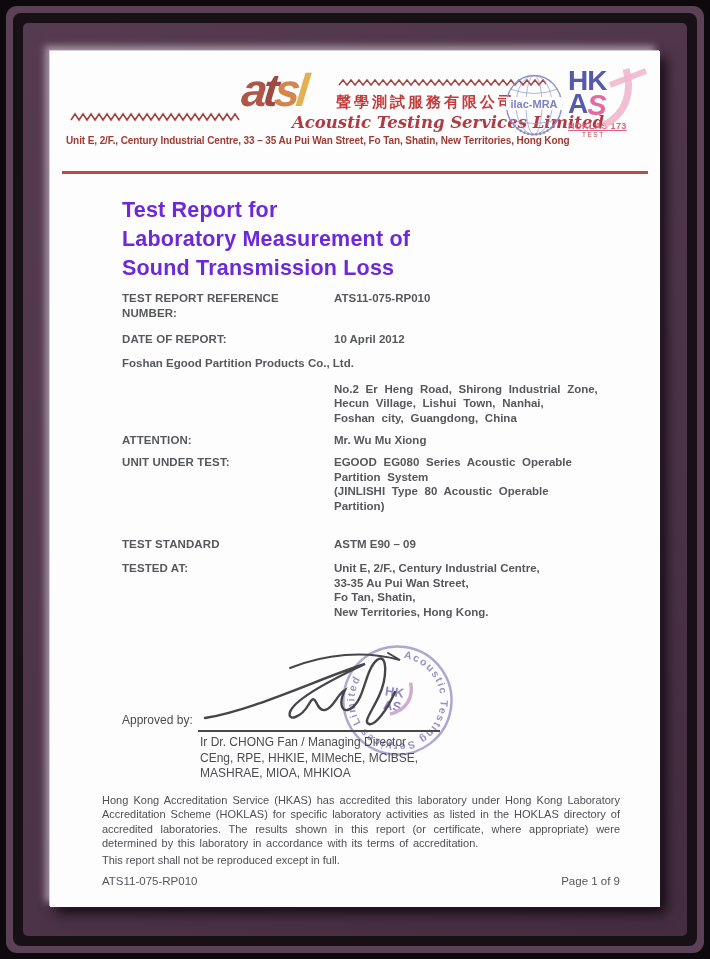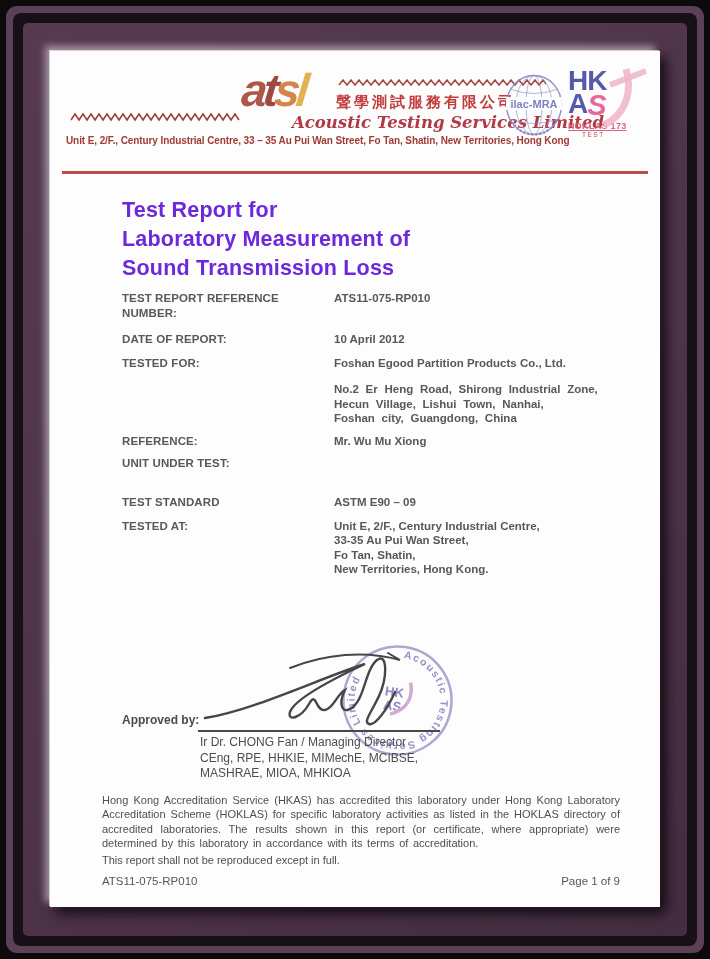--- a/index.html
+++ b/index.html
@@ -37,21 +37,21 @@
   .title{left:72px;top:145px;font-size:21.5px;font-weight:bold;color:#6d28d9;line-height:29px;letter-spacing:.2px;}
 
   
   .fields{left:72px;top:240px;width:494px;}
   .frow{display:flex;}
   .flabel{width:212px;flex:0 0 212px;font-size:11.5px;font-weight:bold;line-height:15px;color:#57585b;letter-spacing:.1px;}
   .fvalue{flex:1;font-size:11.5px;font-weight:bold;line-height:14.5px;color:#57585b;white-space:pre-line;}
   .wjust{word-spacing:3.5px;}
 
   
-  .approved{left:72px;top:662px;font-size:12px;font-weight:bold;color:#4c4c50;}
+  .approved{left:72px;top:662px;font-size:12px;font-weight:normal;color:#4c4c50;}
   .sigline{left:148px;top:679px;width:242px;height:2px;background:#48484c;}
   .signame{left:150px;top:684px;font-size:12px;font-weight:normal;line-height:15.5px;color:#4c4d50;}
   .stamp{left:290px;top:592px;opacity:.88;transform:rotate(8deg);}
 
   
   .accred{left:52px;top:742px;width:518px;font-size:11px;line-height:14.3px;color:#4e4f53;text-align:justify;word-spacing:1.5px;}
   .repro{left:52px;top:803px;font-size:11px;color:#4e4f53;}
   .bottomrow{left:52px;top:824px;width:518px;display:flex;justify-content:space-between;font-size:11.5px;color:#55565a;}
 </style>
 </head>
@@ -114,35 +114,38 @@
     <div class="abs fields">
       <div class="frow" style="margin-bottom:11px;">
         <div class="flabel">TEST REPORT REFERENCE NUMBER:</div>
         <div class="fvalue">ATS11-075-RP010</div>
       </div>
       <div class="frow" style="margin-bottom:9px;">
         <div class="flabel">DATE OF REPORT:</div>
         <div class="fvalue">10 April 2012</div>
       </div>
       <div class="frow" style="margin-bottom:11px;">
-        <div class="flabel">TESTED FOR:</div>
         <div class="fvalue">Foshan Egood Partition Products Co., Ltd.</div>
       </div>
       <div class="frow" style="margin-bottom:8px;">
         <div class="flabel"></div>
         <div class="fvalue wjust">No.2 Er Heng Road, Shirong Industrial Zone,
 Hecun Village, Lishui Town, Nanhai,
 Foshan city, Guangdong, China</div>
       </div>
       <div class="frow" style="margin-bottom:7px;">
-        <div class="flabel">REFERENCE:</div>
+        <div class="flabel">ATTENTION:</div>
         <div class="fvalue">Mr. Wu Mu Xiong</div>
       </div>
       <div class="frow" style="margin-bottom:24px;">
         <div class="flabel">UNIT UNDER TEST:</div>
+        <div class="fvalue wjust">EGOOD EG080 Series Acoustic Operable
+Partition System
+(JINLISHI Type 80 Acoustic Operable
+Partition)</div>
       </div>
       <div class="frow" style="margin-bottom:9px;">
         <div class="flabel">TEST STANDARD</div>
         <div class="fvalue">ASTM E90 – 09</div>
       </div>
       <div class="frow">
         <div class="flabel">TESTED AT:</div>
         <div class="fvalue">Unit E, 2/F., Century Industrial Centre,
 33-35 Au Pui Wan Street,
 Fo Tan, Shatin,

